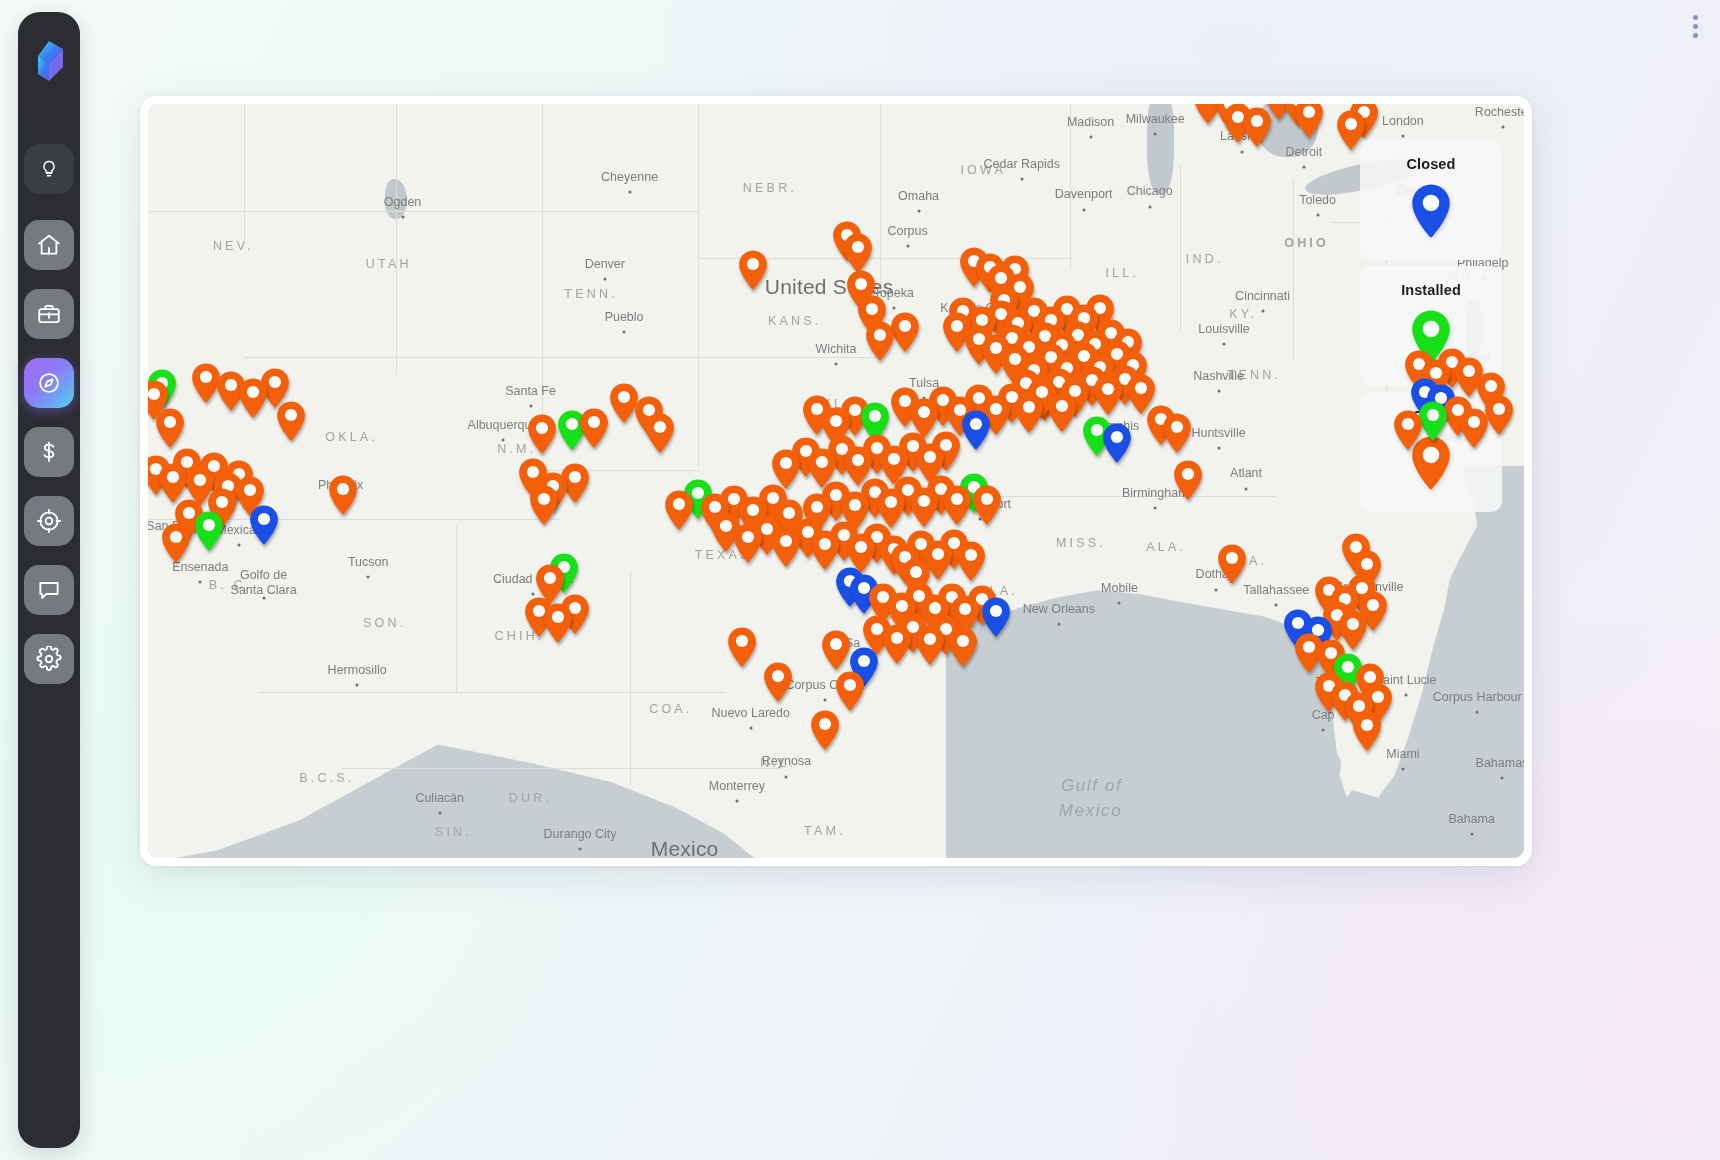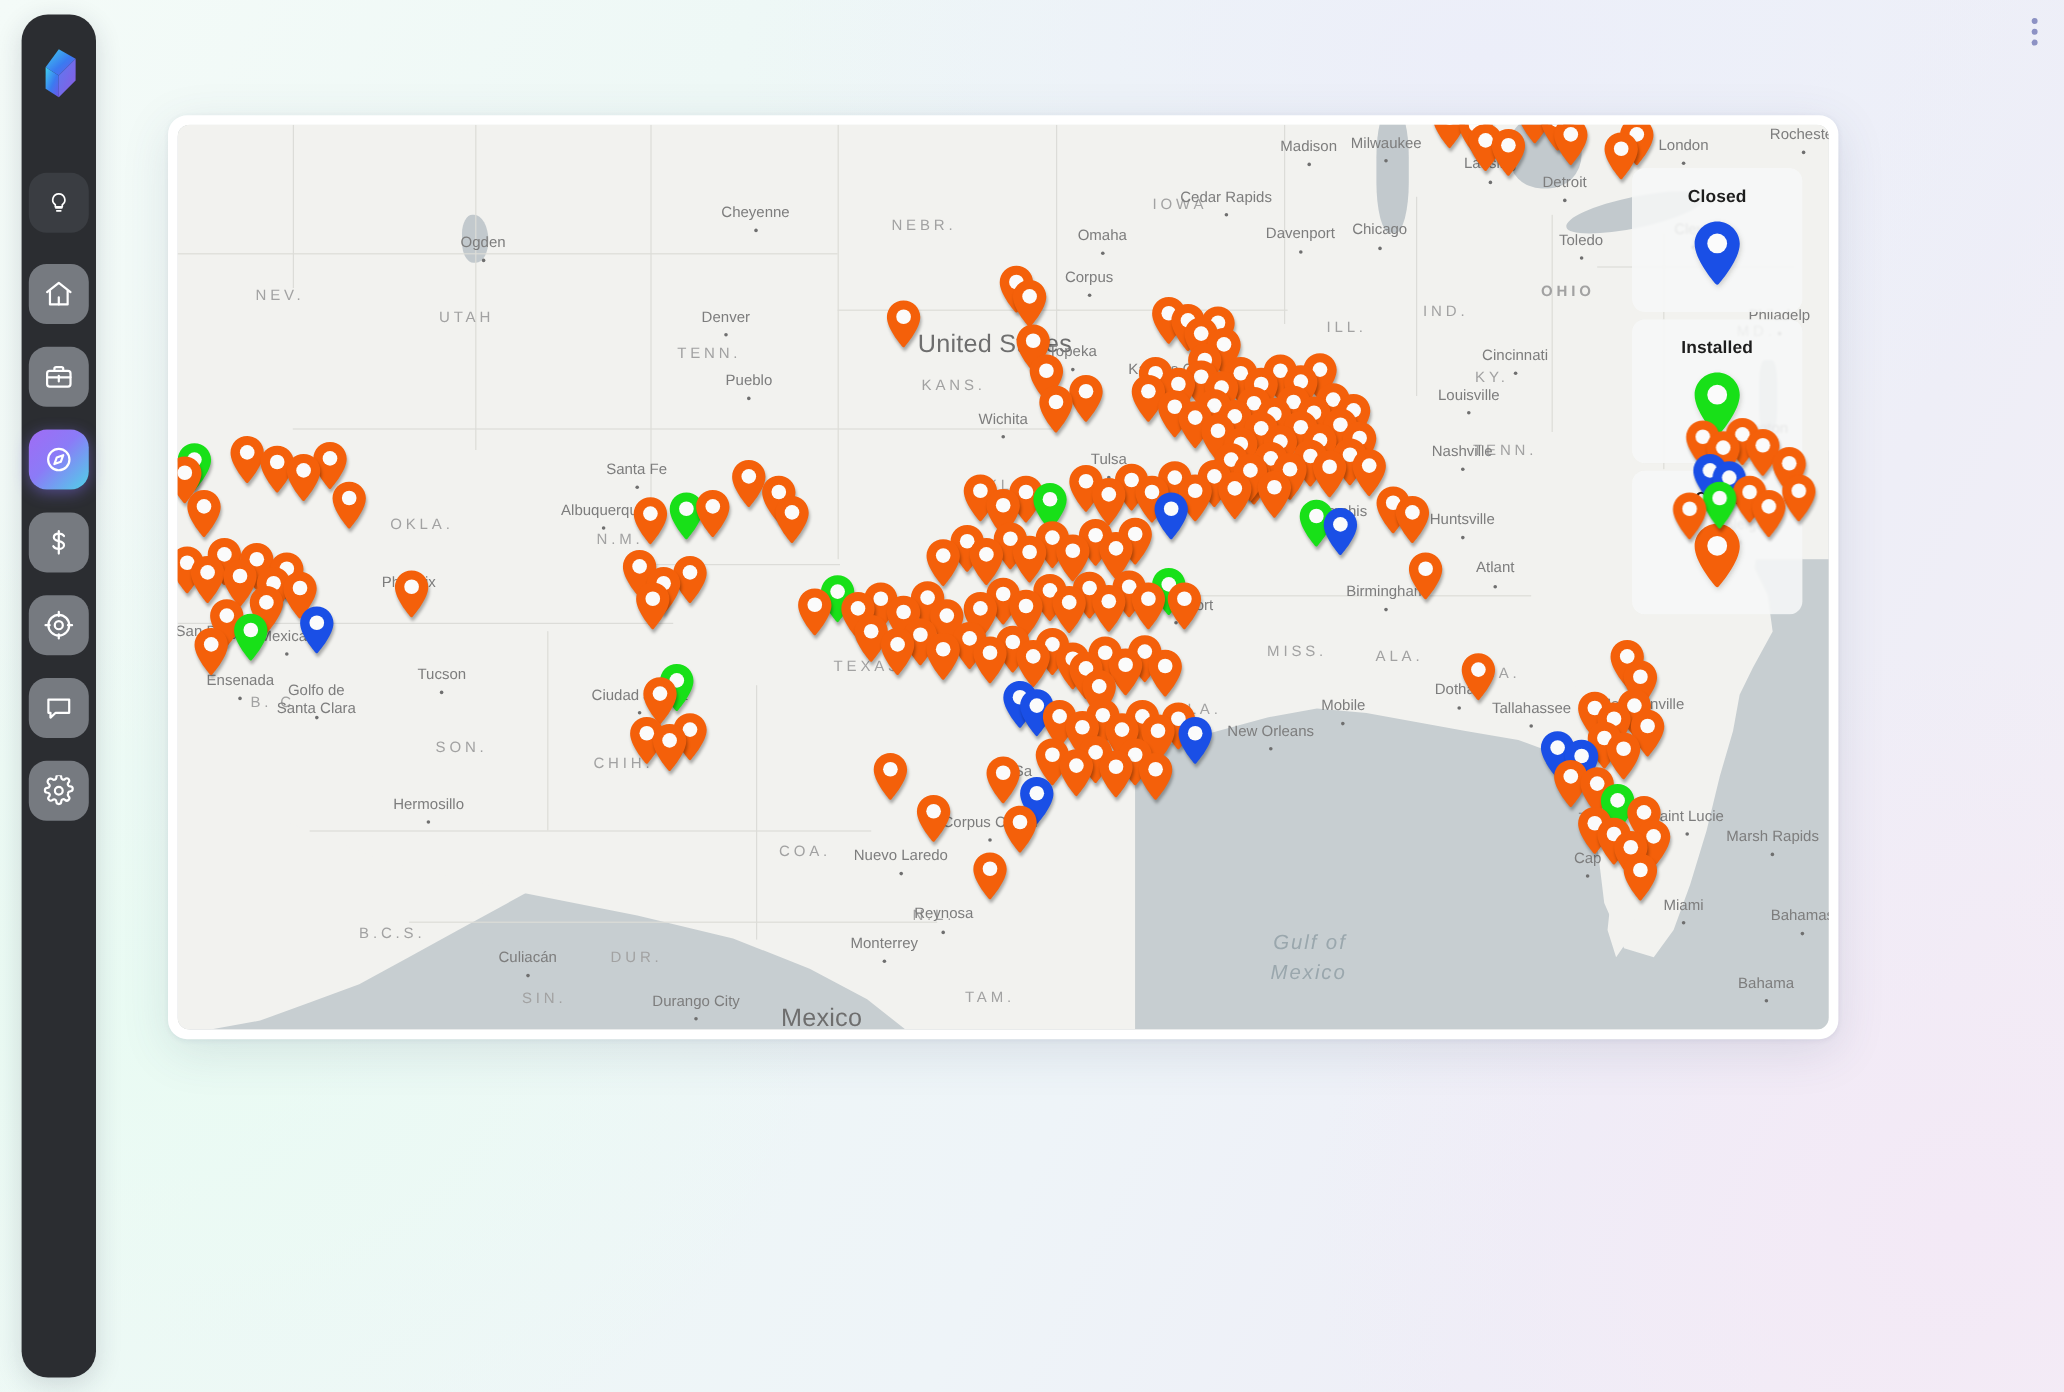--- a/index.html
+++ b/index.html
@@ -476,21 +476,21 @@
         <div class="m-label m-city" style="left: 21.2%; top: 92%; transform: translate(-50%, -50%);">Culiacán</div>
         <div class="m-dot" style="left: 21.2%; top: 94%; transform: translate(-50%, -50%);"></div>
         <div class="m-label m-city" style="left: 86.2%; top: 76.6%; transform: translate(-50%, -50%);">Tampa</div>
         <div class="m-dot" style="left: 86.2%; top: 78.6%; transform: translate(-50%, -50%);"></div>
         <div class="m-label m-city" style="left: 91.4%; top: 76.4%; transform: translate(-50%, -50%);">Saint Lucie</div>
         <div class="m-dot" style="left: 91.4%; top: 78.4%; transform: translate(-50%, -50%);"></div>
         <div class="m-label m-city" style="left: 85.4%; top: 81%; transform: translate(-50%, -50%);">Cap</div>
         <div class="m-dot" style="left: 85.4%; top: 83%; transform: translate(-50%, -50%);"></div>
         <div class="m-label m-city" style="left: 91.2%; top: 86.2%; transform: translate(-50%, -50%);">Miami</div>
         <div class="m-dot" style="left: 91.2%; top: 88.2%; transform: translate(-50%, -50%);"></div>
-        <div class="m-label m-city" style="left: 96.6%; top: 78.6%; transform: translate(-50%, -50%);">Marsh Rapids</div>
+        <div class="m-label m-city" style="left: 96.6%; top: 78.6%; transform: translate(-50%, -50%);">Corpus Harbour</div>
         <div class="m-dot" style="left: 96.6%; top: 80.6%; transform: translate(-50%, -50%);"></div>
         <div class="m-label m-city" style="left: 98.4%; top: 87.4%; transform: translate(-50%, -50%);">Bahamas</div>
         <div class="m-dot" style="left: 98.4%; top: 89.4%; transform: translate(-50%, -50%);"></div>
         <div class="m-label m-city" style="left: 96.2%; top: 94.8%; transform: translate(-50%, -50%);">Bahama</div>
         <div class="m-dot" style="left: 96.2%; top: 96.8%; transform: translate(-50%, -50%);"></div>
         <div class="m-label m-city" style="left: 96.4%; top: 33.6%; transform: translate(-50%, -50%);">ngton</div>
         <div class="m-dot" style="left: 96.4%; top: 35.6%; transform: translate(-50%, -50%);"></div>
       </div>
     <div id="map-pin-slot">
         <div class="pin" style="left: 77%; top: 2.8%; transform: translate(-50%, -100%); z-index: 8;">

